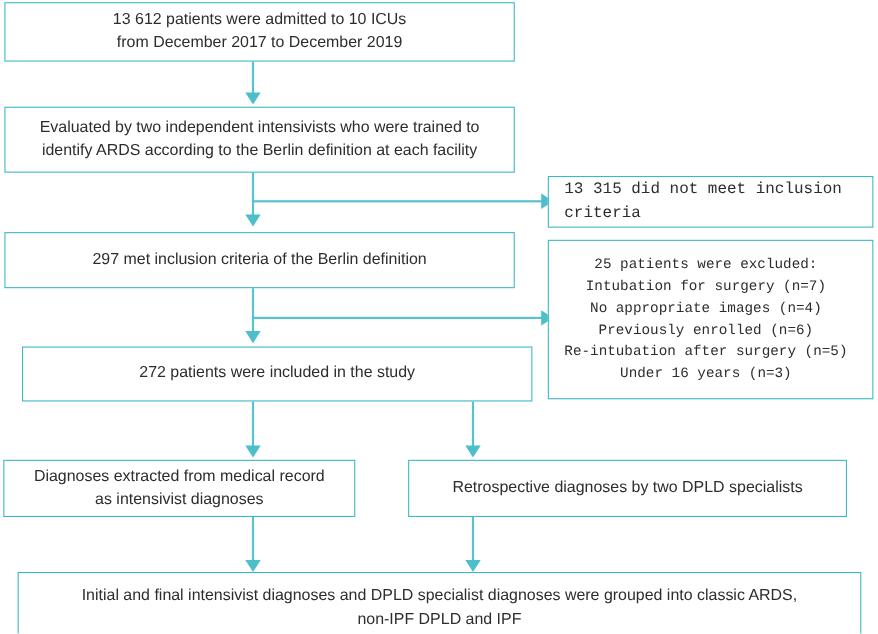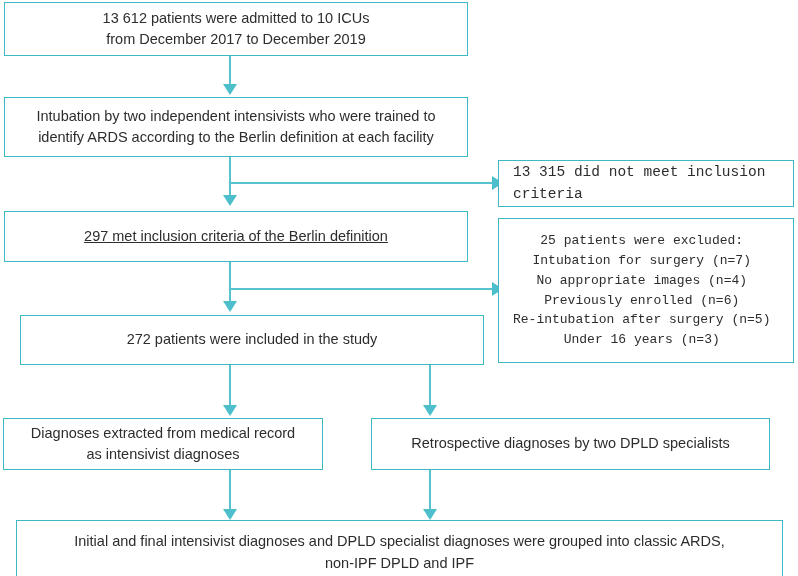--- a/index.html
+++ b/index.html
@@ -86,34 +86,34 @@
 
   <div class="box" style="left:4px; top:2px; width:464px; height:54px;">
     <span class="box-text">13 612 patients were admitted to 10 ICUs
 from December 2017 to December 2019</span>
   </div>
 
   <div class="vline" style="left:229px; top:56px; width:2px; height:30px;"></div>
   <div class="arrow-down" style="left:223px; top:84px;"></div>
 
   <div class="box" style="left:4px; top:97px; width:464px; height:60px;">
-    <span class="box-text">Intubation by two independent intensivists who were trained to
+    <span class="box-text">Evaluated by two independent intensivists who were trained to
 identify ARDS according to the Berlin definition at each facility</span>
   </div>
 
   <div class="vline" style="left:229px; top:157px; width:2px; height:40px;"></div>
   <div class="arrow-down" style="left:223px; top:195px;"></div>
   <div class="hline" style="left:229px; top:182px; width:268px; height:2px;"></div>
   <div class="arrow-right" style="left:492px; top:176px;"></div>
 
   <div class="box left-align" style="left:498px; top:160px; width:296px; height:47px;">
     <span class="box-text">13 315 did not meet inclusion criteria</span>
   </div>
 
-  <div class="box" style="left:4px; top:211px; width:464px; height:51px;text-decoration:underline;">
+  <div class="box" style="left:4px; top:211px; width:464px; height:51px;">
     <span class="box-text">297 met inclusion criteria of the Berlin definition</span>
   </div>
 
   <div class="vline" style="left:229px; top:262px; width:2px; height:41px;"></div>
   <div class="arrow-down" style="left:223px; top:301px;"></div>
   <div class="hline" style="left:229px; top:288px; width:268px; height:2px;"></div>
   <div class="arrow-right" style="left:492px; top:282px;"></div>
 
   <div class="box left-align" style="left:498px; top:218px; width:296px; height:145px;">
     <span class="excl-list">25 patients were excluded:

